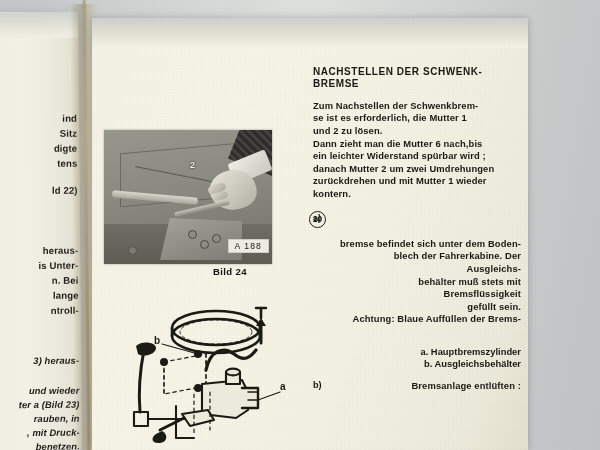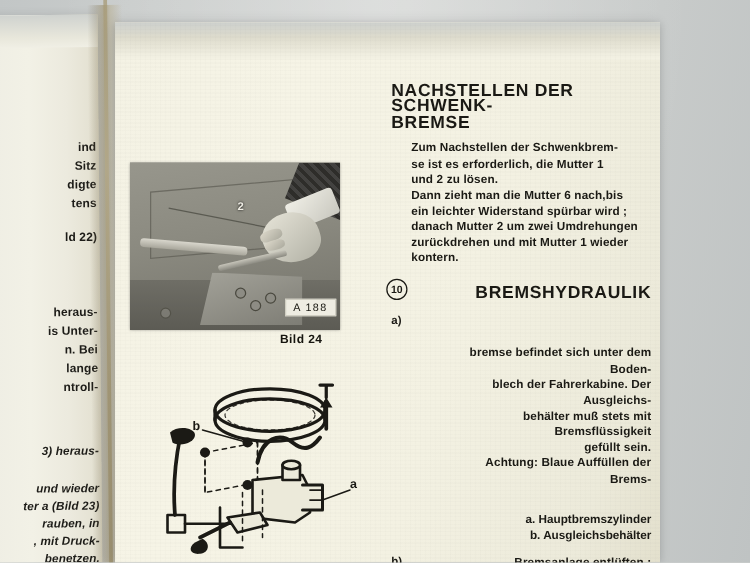--- a/index.html
+++ b/index.html
@@ -151,43 +151,43 @@
     position:absolute;left:86px;top:30px;color:#f1efe6;
     font-size:9px;font-weight:700;text-shadow:0 0 2px #000;
   }
   .ph-tag{
     position:absolute;right:3px;bottom:11px;
     background:#eeece2;color:#16150f;
     font-size:8.6px;font-weight:400;letter-spacing:1.1px;
     padding:1px 6px 1.5px 6px;border:1px solid #d0cec2;
   }
   .photo-caption{
-    position:absolute;left:224px;top:266px;
+    position:absolute;left:213px;top:266px;
     color:#16150f;font-size:9.6px;font-weight:700;letter-spacing:.35px;
   }
 
   
   .drawing{
     position:absolute;left:98px;top:288px;width:190px;height:160px;
   }
   .drawing svg{display:block;}
   .lbl{font-family:"Liberation Sans",sans-serif;font-size:10px;font-weight:700;fill:#1b1a15;}
 
   
   .col{
     position:absolute;left:313px;top:66px;width:208px;
     color:#1a1914;
   }
   .h-sec{
-    font-size:14px;font-weight:700;letter-spacing:.55px;line-height:12.4px;
+    font-size:10px;font-weight:700;letter-spacing:.55px;line-height:12.4px;
     margin:0 0 9px 0;
   }
   .para{
     font-size:9.4px;line-height:12.6px;font-weight:700;letter-spacing:.12px;
-    margin:0 0 9px 16px;
+    margin:0 0 9px 0;
   }
   .blk{position:relative;padding-left:26px;margin-bottom:7px;text-align:right;}
   .marker{
     position:absolute;left:0;top:0;
     font-size:9.2px;font-weight:700;
   }
   .marker.circ{
     left:-4px;top:-2px;
     width:15px;height:15px;border:1.4px solid #1a1914;border-radius:50%;
     display:flex;align-items:center;justify-content:center;
@@ -313,21 +313,20 @@
     <span>und 2 zu lösen.</span><br>
     <span>Dann zieht man die Mutter 6 nach,bis</span><br>
     <span>ein leichter Widerstand spürbar wird ;</span><br>
     <span>danach Mutter 2 um zwei Umdrehungen</span><br>
     <span>zurückdrehen und mit Mutter 1 wieder</span><br>
     <span>kontern.</span>
   </p>
 
   <div class="blk" style="margin-top:12px">
     <span class="marker circ">10</span>
-    <span class="h-sec" style="margin:0">BREMSHYDRAULIK</span>
   </div>
 
   <div class="blk" style="margin-top:8px">
     <span class="marker">a)</span>
     <div class="para" style="margin-bottom:0">
       <br>
       <br>
       <span>bremse befindet sich unter dem Boden-</span><br>
       <span>blech der Fahrerkabine. Der Ausgleichs-</span><br>
       <span>behälter muß stets mit Bremsflüssigkeit</span><br>

